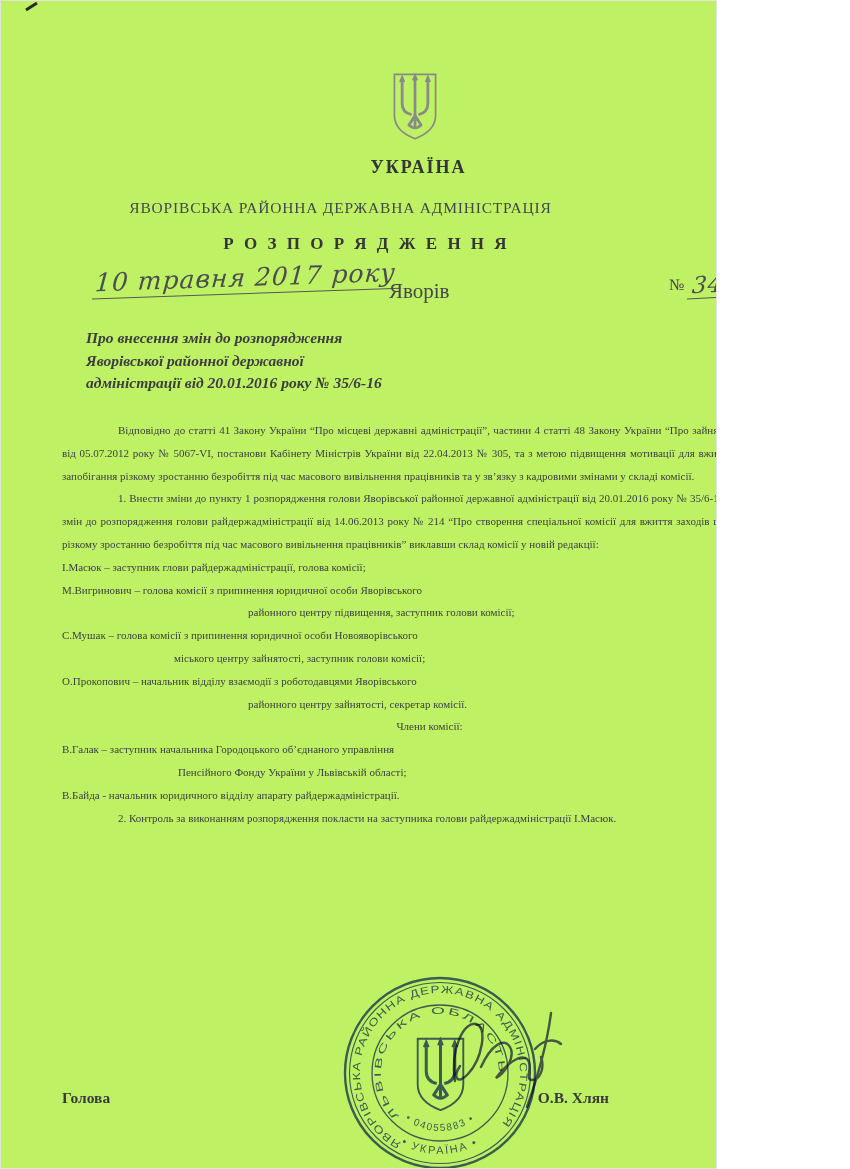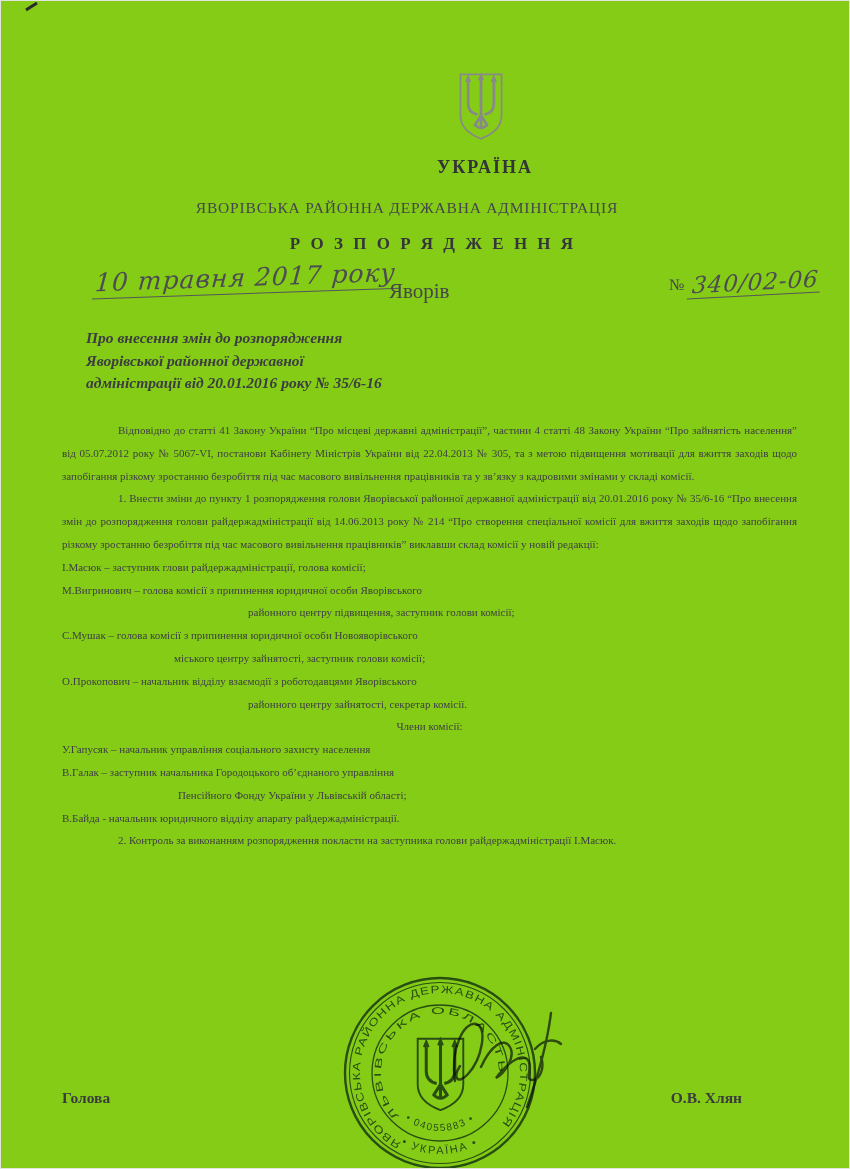--- a/index.html
+++ b/index.html
@@ -1,19 +1,19 @@
 <!DOCTYPE html>
 <html lang="uk"><head>
 <meta charset="utf-8">
 <style>
   html,body{margin:0;padding:0;background:#ffffff;}
   .page{
     position:relative;
-    width:850px;height:1169px;
-    background:#84cc16;
+    width:717px;height:1169px;
+    background:#bef264;
     font-family:"Liberation Serif", serif;
     color:#3b3c3e;
     overflow:hidden;
     box-sizing:border-box;
     border:1px solid #e3e3e0;
   }
   .scan-mark{
     position:absolute;left:24px;top:4px;width:13px;height:3px;
     background:#2a2a2a;transform:rotate(-32deg);
   }
@@ -146,21 +146,20 @@
     <p class="para">Відповідно до статті 41 Закону України “Про місцеві державні адміністрації”, частини 4 статті 48 Закону України “Про зайнятість населення” від 05.07.2012 року № 5067-VI,  постанови Кабінету Міністрів України від 22.04.2013 № 305, та з метою підвищення мотивації для вжиття заходів щодо запобігання різкому зростанню безробіття під час масового вивільнення працівників та у зв’язку з кадровими змінами у складі комісії.</p>
     <p class="para">1. Внести зміни до пункту 1 розпорядження голови Яворівської районної державної адміністрації від 20.01.2016 року № 35/6-16 “Про внесення змін до розпорядження голови райдержадміністрації від 14.06.2013 року № 214 “Про створення спеціальної комісії для вжиття заходів щодо запобігання різкому зростанню безробіття під час масового вивільнення працівників” виклавши склад комісії у новій редакції:</p>
     <div class="line">І.Масюк – заступник глови райдержадміністрації, голова комісії;</div>
     <div class="line">М.Вигринович – голова комісії з припинення юридичної особи Яворівського</div>
     <div class="line ml186">районного центру підвищення, заступник голови комісії;</div>
     <div class="line">С.Мушак – голова комісії з припинення юридичної особи Новояворівського</div>
     <div class="line ml112">міського центру зайнятості, заступник голови комісії;</div>
     <div class="line">О.Прокопович – начальник відділу взаємодії з роботодавцями Яворівського</div>
     <div class="line ml186">районного центру зайнятості, секретар комісії.</div>
     <div class="line centerline">Члени комісії:</div>
-    <div class="line">У.Гапусяк – начальник управління соціального захисту населення</div>
     <div class="line">В.Галак – заступник начальника Городоцького об’єднаного управління</div>
     <div class="line ml116">Пенсійного Фонду України у Львівській області;</div>
     <div class="line">В.Байда - начальник юридичного відділу апарату райдержадміністрації.</div>
     <p class="para">2. Контроль за виконанням розпорядження покласти на заступника голови  райдержадміністрації І.Масюк.</p>
   </div>
 
   <div class="signoff">
     <span>Голова</span>
     <span class="name">О.В. Хлян</span>
   </div>

